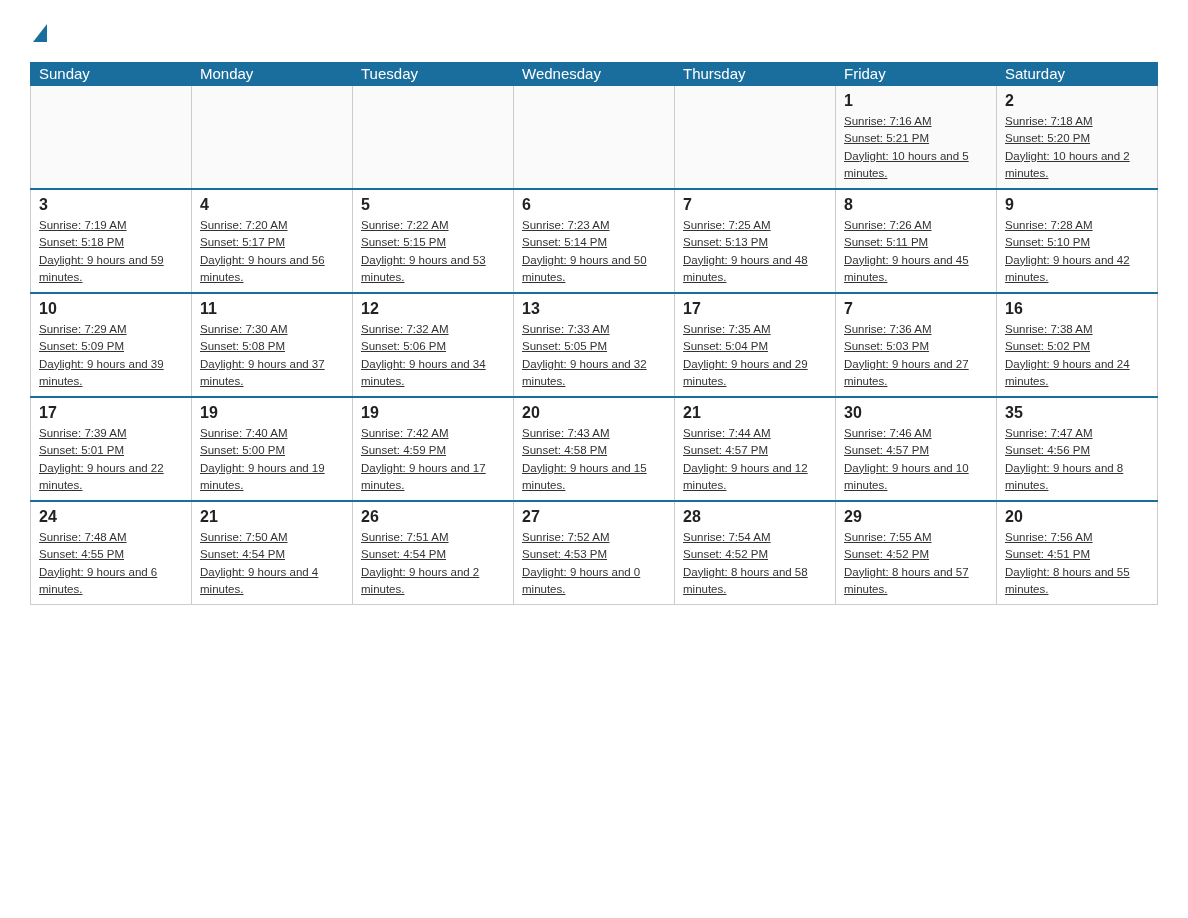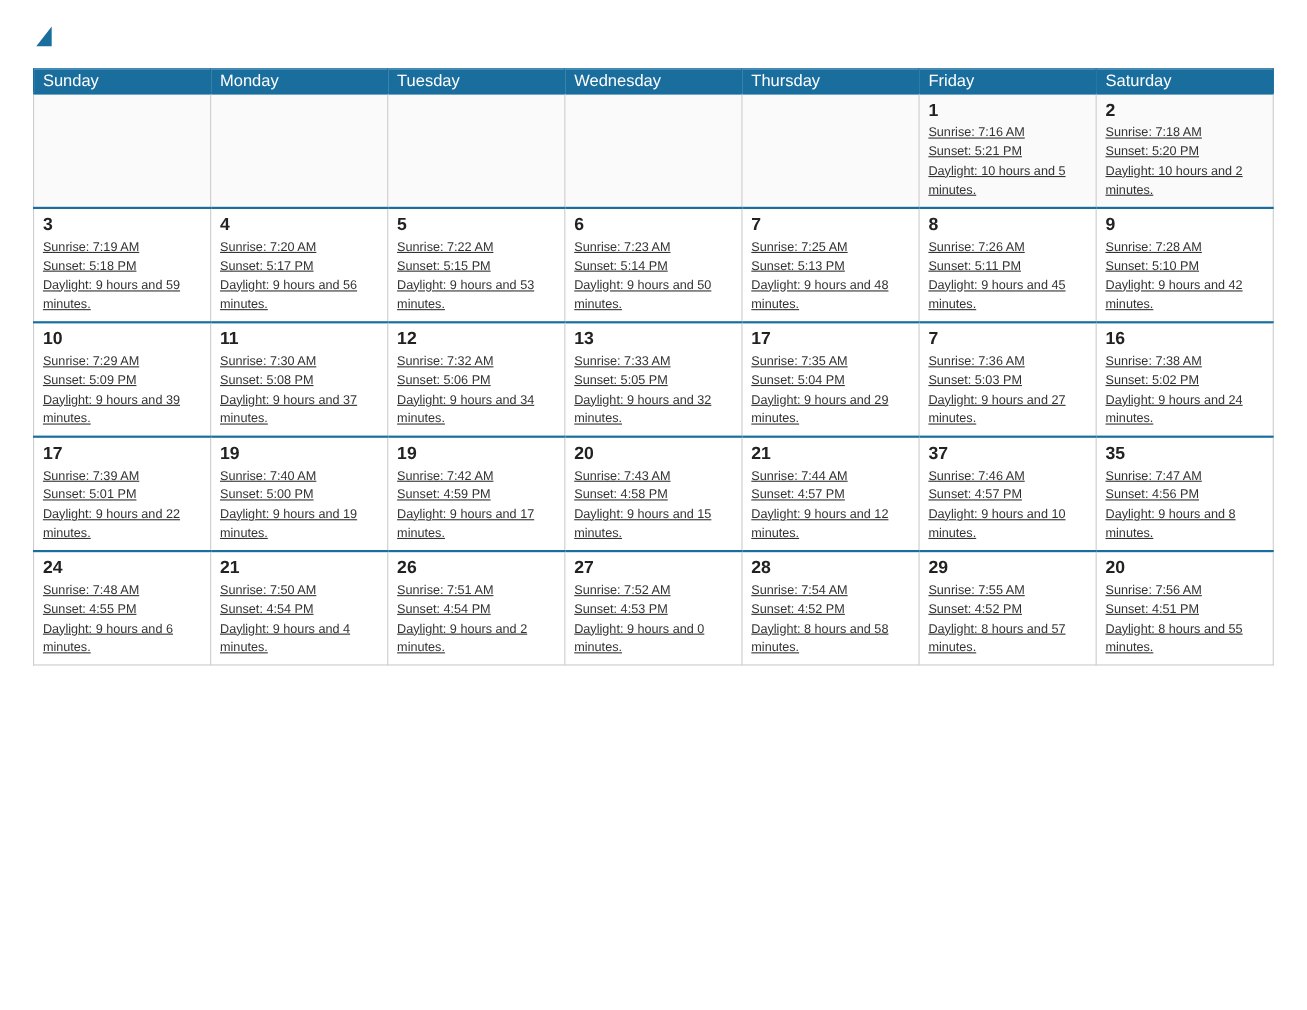--- a/index.html
+++ b/index.html
@@ -225,21 +225,21 @@
         </td>
         <td>
           <span class="day-number">20</span>
           <div class="day-info">Sunrise: 7:43 AM<br>Sunset: 4:58 PM<br>Daylight: 9 hours and 15 minutes.</div>
         </td>
         <td>
           <span class="day-number">21</span>
           <div class="day-info">Sunrise: 7:44 AM<br>Sunset: 4:57 PM<br>Daylight: 9 hours and 12 minutes.</div>
         </td>
         <td>
-          <span class="day-number">37</span>
+          <span class="day-number">30</span>
           <div class="day-info">Sunrise: 7:46 AM<br>Sunset: 4:57 PM<br>Daylight: 9 hours and 10 minutes.</div>
         </td>
         <td>
           <span class="day-number">35</span>
           <div class="day-info">Sunrise: 7:47 AM<br>Sunset: 4:56 PM<br>Daylight: 9 hours and 8 minutes.</div>
         </td>
       </tr>
       <tr class="week-row">
         <td>
           <span class="day-number">24</span>

